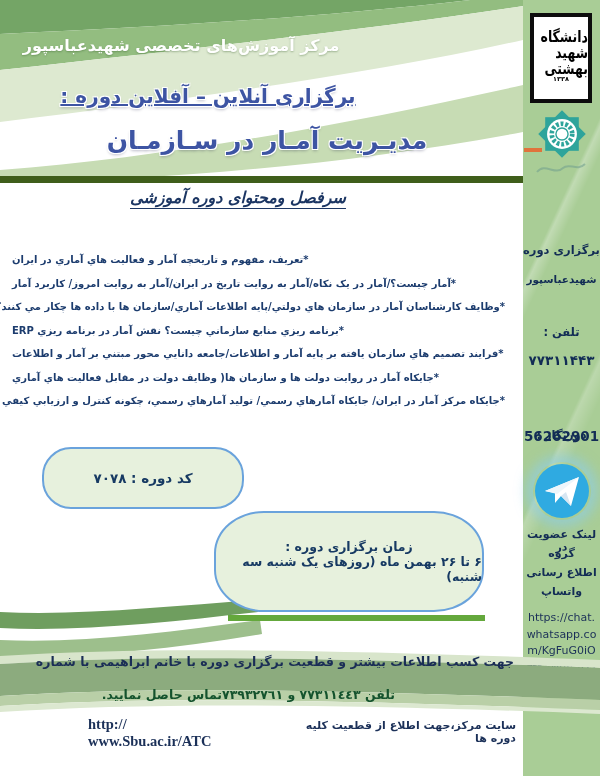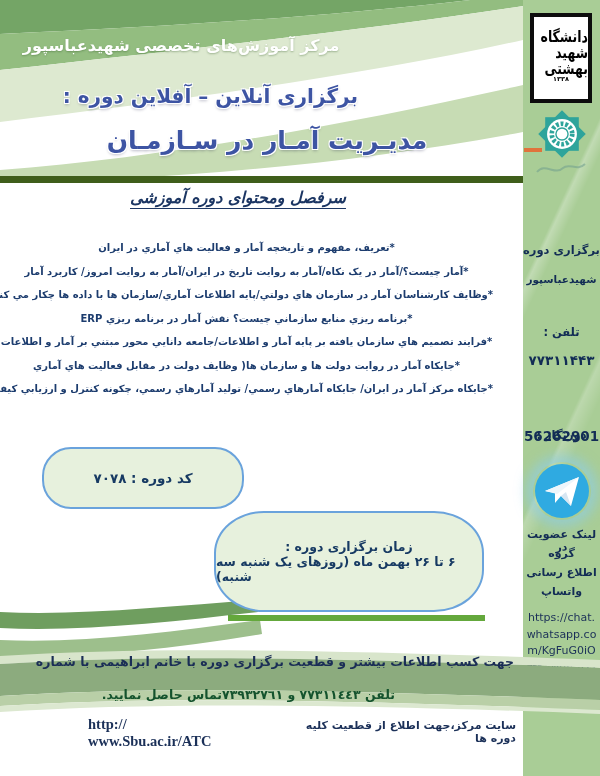--- a/index.html
+++ b/index.html
@@ -11,49 +11,50 @@
   .abs{position:absolute;}
   svg.deco{position:absolute;pointer-events:none;}
 
   
   .org-line{
     top:36px;left:18px;width:326px;text-align:center;
     color:#ffffff;font-size:16px;font-weight:bold;direction:rtl;z-index:2;
     text-shadow:0 1px 2px rgba(40,80,30,.35);
   }
   .mode-line{
-    top:84px;left:58px;width:300px;text-align:right;direction:rtl;z-index:2;
+    top:84px;left:58px;width:300px;text-align:center;direction:rtl;z-index:2;
     color:#3d54a3;font-size:20px;font-weight:bold;
     text-shadow:-1px -1px 0 #fff,1px -1px 0 #fff,-1px 1px 0 #fff,1px 1px 0 #fff,0 2px 3px rgba(0,0,50,.25);
+    text-decoration:underline;
   }
   .course-line{
     top:126px;left:82px;width:370px;text-align:center;direction:rtl;z-index:2;
     color:#3d54a3;font-size:25px;font-weight:bold;
     text-shadow:-1px -1px 0 #fff,1px -1px 0 #fff,-1px 1px 0 #fff,1px 1px 0 #fff,0 2px 3px rgba(0,0,50,.25);
   }
   .separator{top:176px;left:0;width:523px;height:7px;background:#3f5e1b;z-index:2;}
 
   
   .section-title{
     top:188px;left:130px;width:300px;text-align:left;direction:rtl;z-index:2;
     color:#1c3663;font-size:16px;font-weight:bold;font-style:italic;
     text-decoration:underline;text-underline-offset:5px;
   }
   .topics{
-    top:236px;left:0;width:507px;margin:0;padding:0;list-style:none;z-index:2;position:absolute;
-    direction:rtl;text-align:center;
+    top:236px;left:0;width:507px;margin:12px;padding:0;list-style:none;z-index:2;position:absolute;
+    direction:rtl;text-align:left;
   }
   .topics li{
     color:#1c3c6e;font-size:10px;font-weight:bold;line-height:23.5px;
     white-space:nowrap;padding-right:14px;
   }
   .oval{
     border:2px solid #6aa3dc;background:#e7f1dd;z-index:3;
     display:flex;flex-direction:column;align-items:center;justify-content:center;
-    direction:rtl;color:#173a63;font-weight:bold;text-align:left;
+    direction:rtl;color:#173a63;font-weight:bold;text-align:right;
   }
   .oval-code{top:447px;left:42px;width:198px;height:58px;border-radius:29px/29px;font-size:13.5px;}
   .oval-schedule{top:511px;left:214px;width:266px;height:97px;border-radius:50px/42px;font-size:12.5px;gap:0;}
   .green-bar{top:615px;left:228px;width:257px;height:6px;background:#64a83c;z-index:3;}
 
   
   .sidebar{
     top:0;left:523px;width:77px;height:776px;z-index:4;
     background:#a9cd96;
     background-image:linear-gradient(115deg,rgba(255,255,255,0) 30%,rgba(255,255,255,.28) 31%,rgba(255,255,255,0) 34%,rgba(255,255,255,0) 55%,rgba(255,255,255,.22) 56%,rgba(255,255,255,0) 60%);

